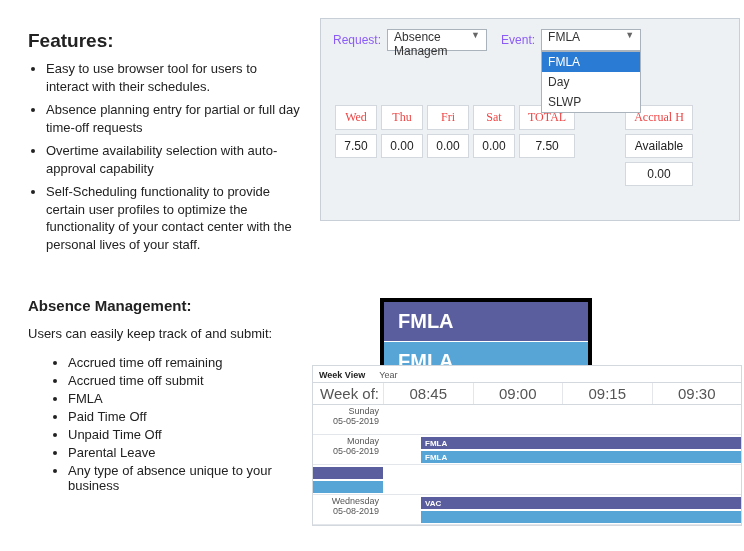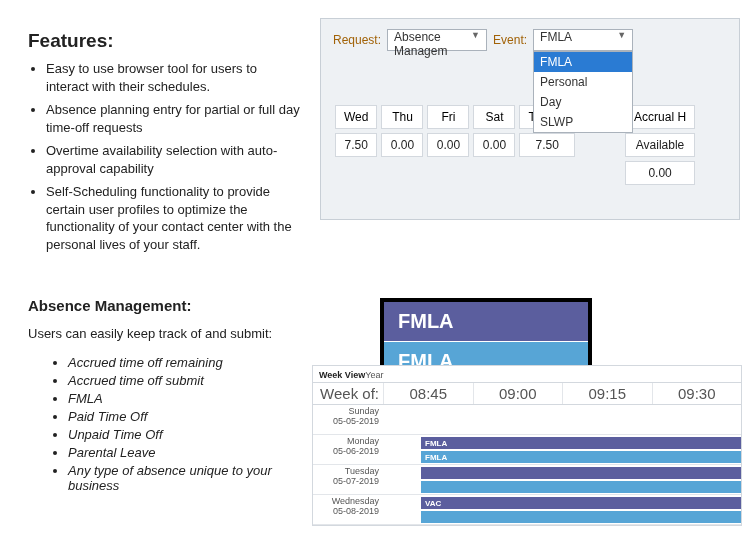--- a/index.html
+++ b/index.html
@@ -27,33 +27,33 @@
   ul.feat { list-style: disc; padding-left: 18px; }
   ul.feat li { margin-bottom: 6px; line-height: 1.35; }
   h3.abs-title {
     font-size: 15px;
     font-weight: 700;
     margin-top: 44px;
     margin-bottom: 12px;
   }
   .abs-intro { margin-bottom: 14px; }
   ul.abs-list { list-style: disc; padding-left: 40px; }
-  ul.abs-list li { margin-bottom: 3px; font-style: italic; }
+  ul.abs-list li { margin-bottom: 3px; }
 
   
   .app-top {
     position: absolute;
     left: 320px; top: 18px;
     width: 420px;
     background: #eef1f4;
     border: 1px solid #c8cfd6;
     padding: 10px 10px 30px 10px;
   }
   .app-top .toprow { display: flex; align-items: center; font-size: 12px; color:#333; }
-  .app-top .lbl { margin: 0 6px 0 2px; color:#a16207; }
+  .app-top .lbl { margin: 0 6px 0 2px; color:#8b5cf6; }
   .app-top select, .app-top .fake-select {
     font-size: 12px;
     border: 1px solid #aab2bb;
     background: #fff;
     height: 22px;
     padding: 2px 4px;
   }
   .app-top .req-sel { width: 130px; }
   .app-top .event-wrap { position: relative; }
   .app-top .fake-select {
@@ -83,33 +83,33 @@
     border-spacing: 4px;
     font-size: 12px;
   }
   .table1 th, .table1 td {
     background: #fff;
     border: 1px solid #d3d8de;
     padding: 4px 8px;
     text-align: center;
     min-width: 42px;
   }
-  .table1 th { font-weight: 400; color:#000000; }
+  .table1 th { font-weight: 400; color:#ef4444;font-family:Liberation Serif, serif; }
 
   
   .app-bot {
     position: absolute;
     left: 312px; top: 365px;
     width: 430px;
     border: 1px solid #d3d8de;
     background: #fff;
     font-size: 9px;
   }
   .app-bot .tabs {
-    display: flex; gap: 0;
+    display: flex; gap: 14px;
     padding: 4px 6px 2px 6px;
     border-bottom: 1px solid #d3d8de;
     color:#555;
     text-align:center;
   }
   .app-bot .tabs .tab.active { font-weight:700; color:#222; }
   .time-header {
     display: grid;
     grid-template-columns: 70px repeat(4, 1fr);
     border-bottom: 1px solid #d3d8de;
@@ -201,29 +201,28 @@
   </ul>
 </div>
 
 <div class="app-top">
   <div class="toprow">
     <span class="lbl">Request:</span>
     <div class="fake-select req-sel">
       <span>Absence Managem</span>
       <span class="chev">▼</span>
     </div>
-    <span class="lbl" style="margin-left:6px">Event:</span>
+    <span class="lbl" style="margin-left:14px">Event:</span>
     <div class="event-wrap">
       <div class="fake-select">
         <span>FMLA</span>
         <span class="chev">▼</span>
       </div>
       <div class="dropdown">
         <div class="dd-item selected">FMLA</div>
-        <div class="dd-item">Personal</div>
         <div class="dd-item">Day</div>
         <div class="dd-item">SLWP</div>
       </div>
     </div>
   </div>
 
   <table class="table1">
     <tbody>
         <tr>
       <th>Wed</th>
@@ -286,24 +285,20 @@
     <div class="day-label">
         <span class="dow">Monday</span>
         <span class="dstr">05-06-2019</span>
       </div>
     <div class="lane">
       <div class="bar c-purple top">FMLA</div>
       <div class="bar c-blue bot">FMLA</div>
     </div>
   </div>
   <div class="day-row">
-    <div class="day-label">
-        <span class="dow">Tuesday</span>
-        <span class="dstr">05-07-2019</span>
-      </div>
     <div class="lane">
       <div class="bar c-purple top"></div>
       <div class="bar c-blue bot"></div>
     </div>
   </div>
   <div class="day-row">
     <div class="day-label">
         <span class="dow">Wednesday</span>
         <span class="dstr">05-08-2019</span>
       </div>

